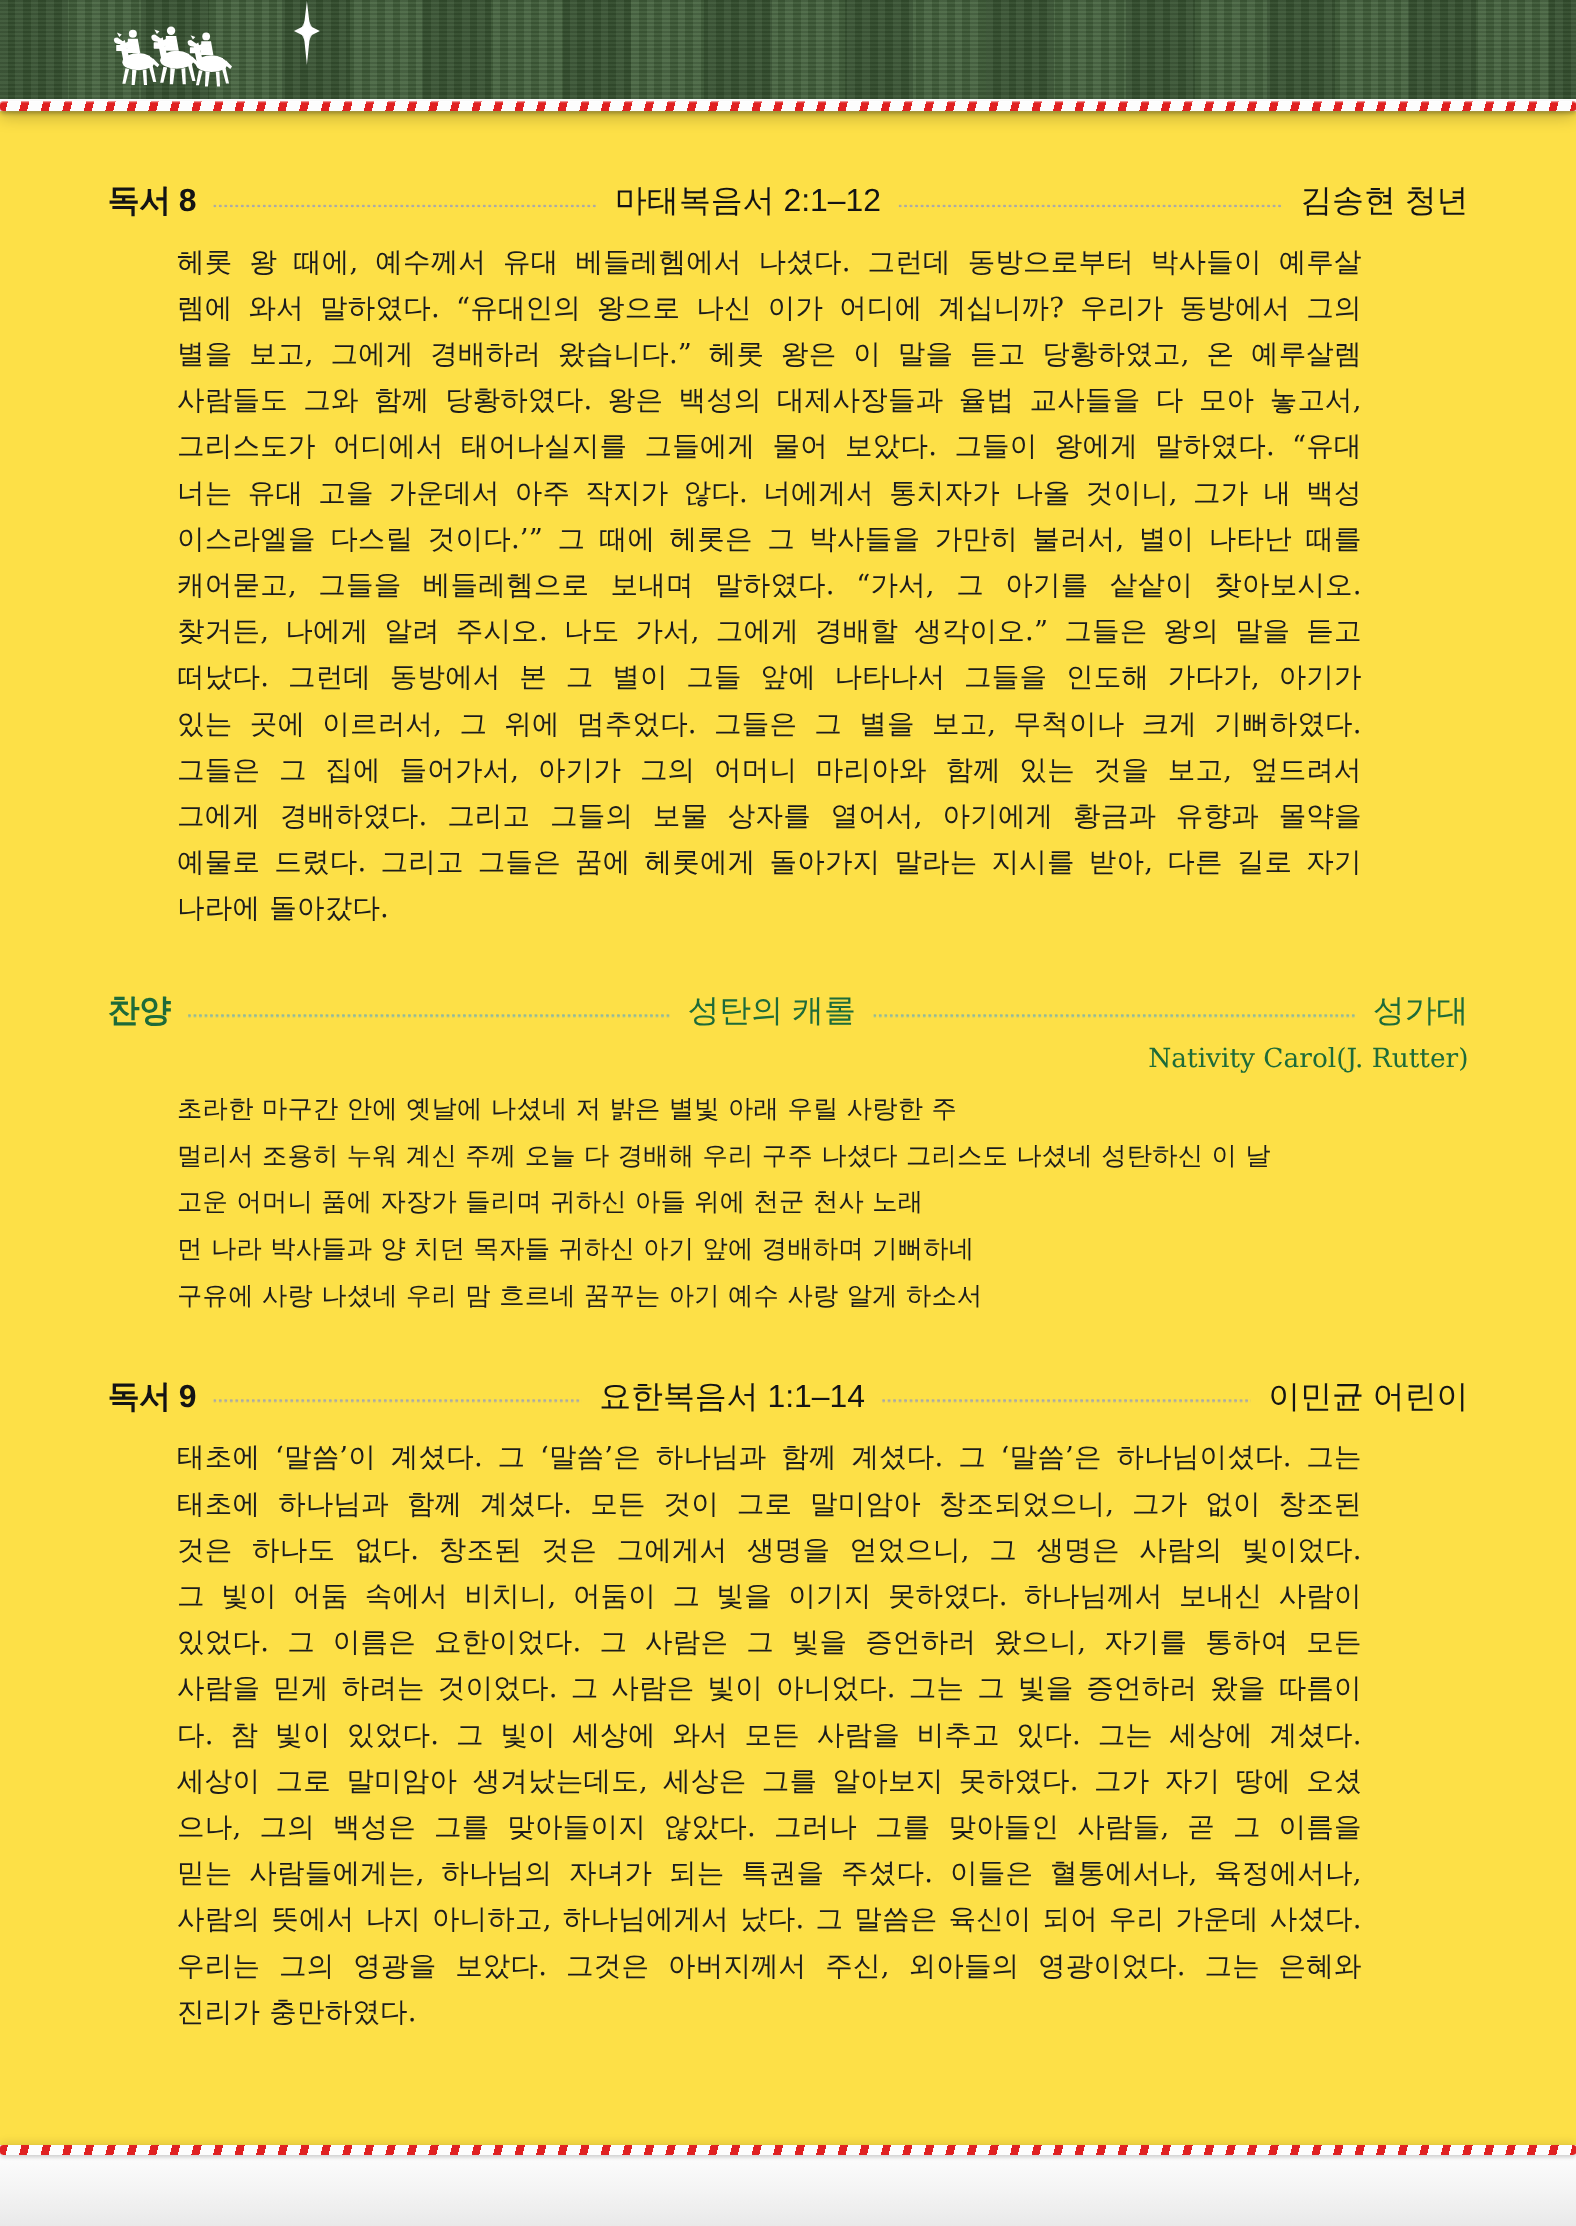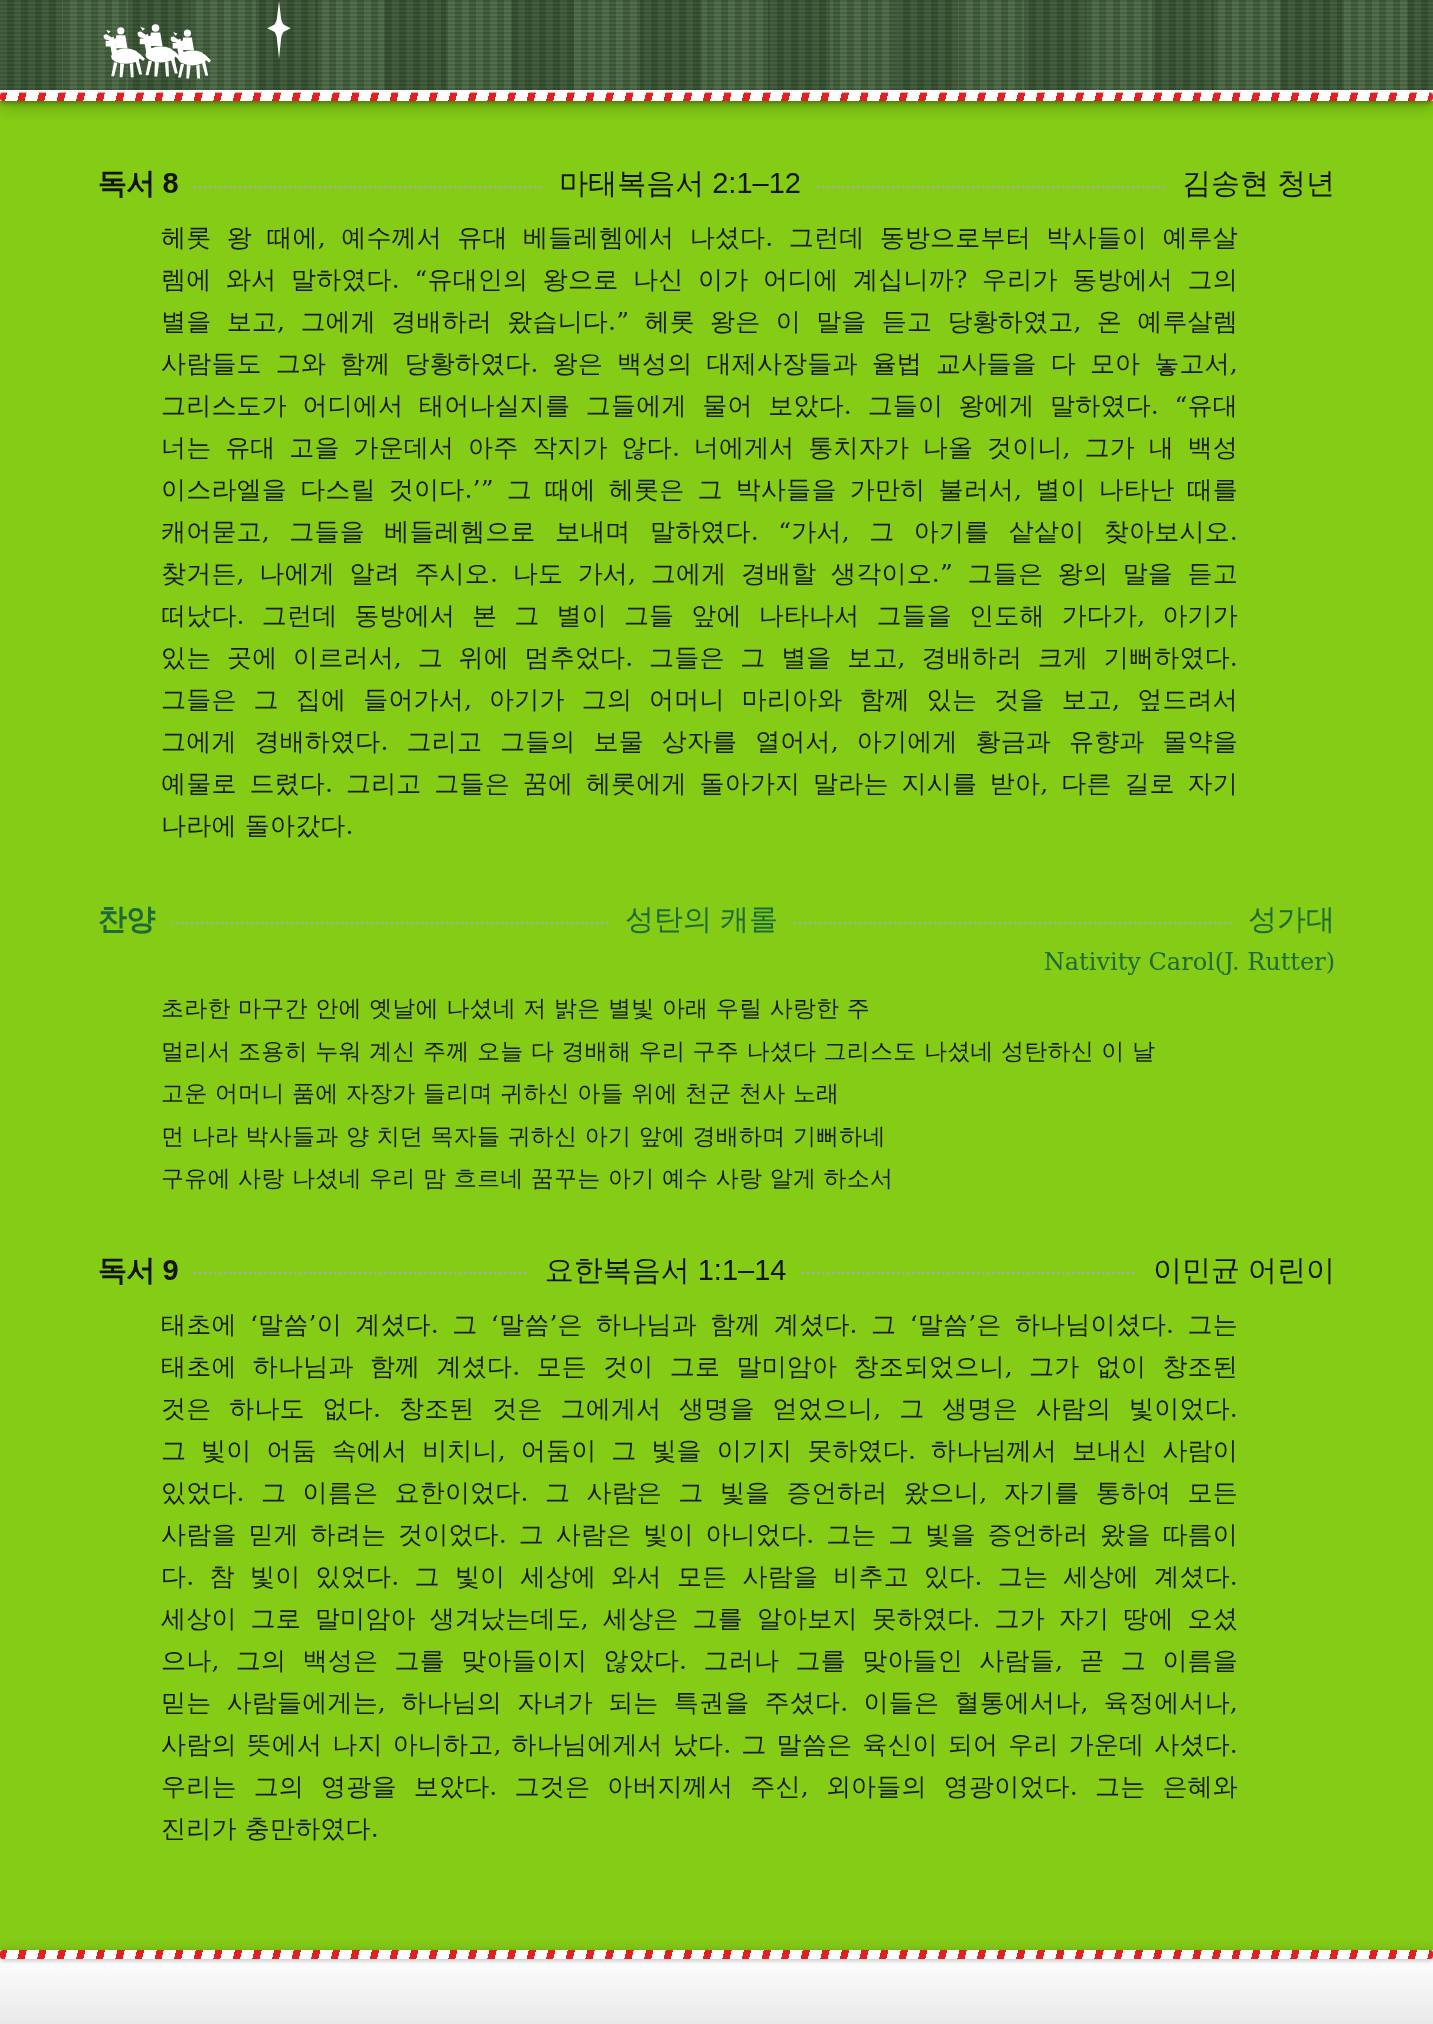--- a/index.html
+++ b/index.html
@@ -1,18 +1,18 @@
 <!DOCTYPE html>
 <html lang="ko"><head>
 <meta charset="utf-8">
 <style>
   html,body { margin:0; padding:0; background:#e9e9e9; }
   .page {
     position:relative; width:1433px; height:2024px; margin:0 auto;
-    background:#84cc16; overflow:hidden;
+    background:#fde047; overflow:hidden;
     font-family:"DejaVu Serif", serif; color:#1c1c1c;
   }
 
   
   .banner {
     position:relative; height:90px;
     background-color:#46653f;
     background-image:
       repeating-linear-gradient(90deg,
         rgba(8,24,6,0.22) 0 62px,
@@ -132,21 +132,21 @@
           <div class="line">헤롯 왕 때에, 예수께서 유대 베들레헴에서 나셨다. 그런데 동방으로부터 박사들이 예루살</div>
           <div class="line">렘에 와서 말하였다. “유대인의 왕으로 나신 이가 어디에 계십니까? 우리가 동방에서 그의</div>
           <div class="line">별을 보고, 그에게 경배하러 왔습니다.” 헤롯 왕은 이 말을 듣고 당황하였고, 온 예루살렘</div>
           <div class="line">사람들도 그와 함께 당황하였다. 왕은 백성의 대제사장들과 율법 교사들을 다 모아 놓고서,</div>
           <div class="line">그리스도가 어디에서 태어나실지를 그들에게 물어 보았다. 그들이 왕에게 말하였다. “유대</div>
           <div class="line">너는 유대 고을 가운데서 아주 작지가 않다. 너에게서 통치자가 나올 것이니, 그가 내 백성</div>
           <div class="line">이스라엘을 다스릴 것이다.’” 그 때에 헤롯은 그 박사들을 가만히 불러서, 별이 나타난 때를</div>
           <div class="line">캐어묻고, 그들을 베들레헴으로 보내며 말하였다. “가서, 그 아기를 샅샅이 찾아보시오.</div>
           <div class="line">찾거든, 나에게 알려 주시오. 나도 가서, 그에게 경배할 생각이오.” 그들은 왕의 말을 듣고</div>
           <div class="line">떠났다. 그런데 동방에서 본 그 별이 그들 앞에 나타나서 그들을 인도해 가다가, 아기가</div>
-          <div class="line">있는 곳에 이르러서, 그 위에 멈추었다. 그들은 그 별을 보고, 경배하러 크게 기뻐하였다.</div>
+          <div class="line">있는 곳에 이르러서, 그 위에 멈추었다. 그들은 그 별을 보고, 무척이나 크게 기뻐하였다.</div>
           <div class="line">그들은 그 집에 들어가서, 아기가 그의 어머니 마리아와 함께 있는 것을 보고, 엎드려서</div>
           <div class="line">그에게 경배하였다. 그리고 그들의 보물 상자를 열어서, 아기에게 황금과 유향과 몰약을</div>
           <div class="line">예물로 드렸다. 그리고 그들은 꿈에 헤롯에게 돌아가지 말라는 지시를 받아, 다른 길로 자기</div>
           <div class="line last">나라에 돌아갔다.</div>
         </div>
     </section>
 
     <section>
       <div class="head-row hymn-row row-hymn">
         <span class="label">찬양</span>

